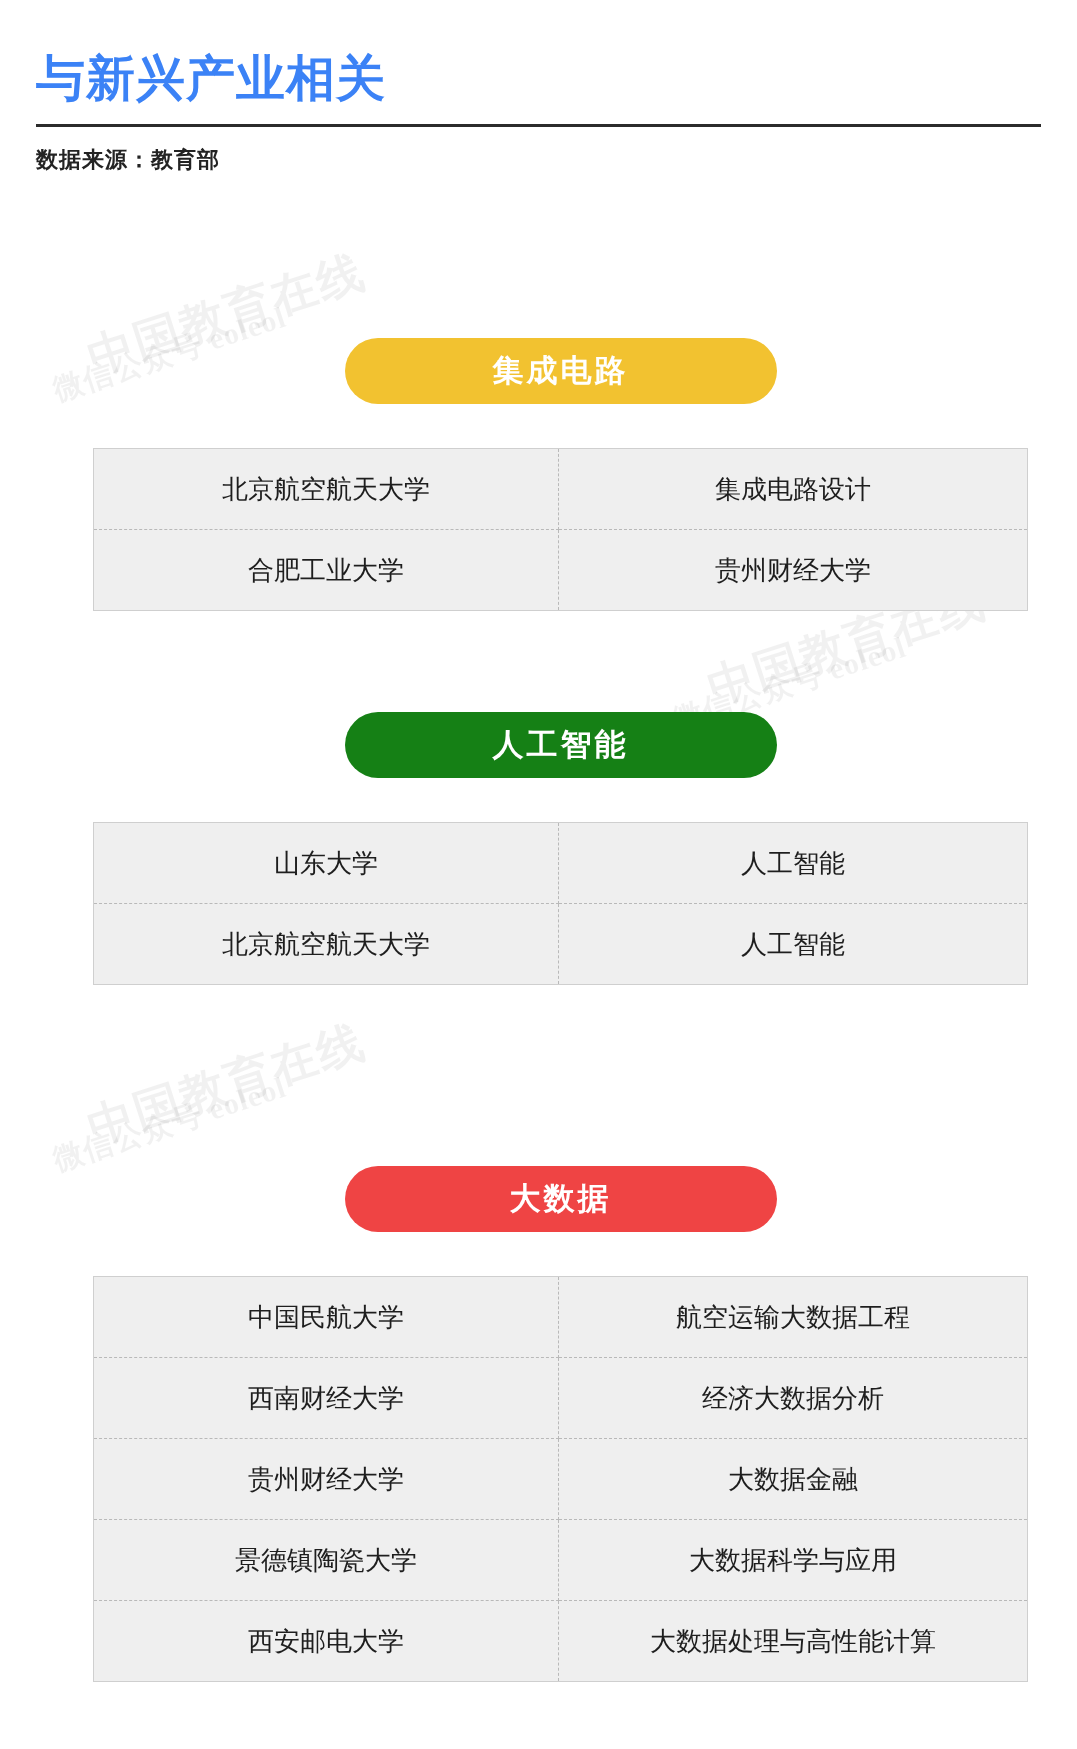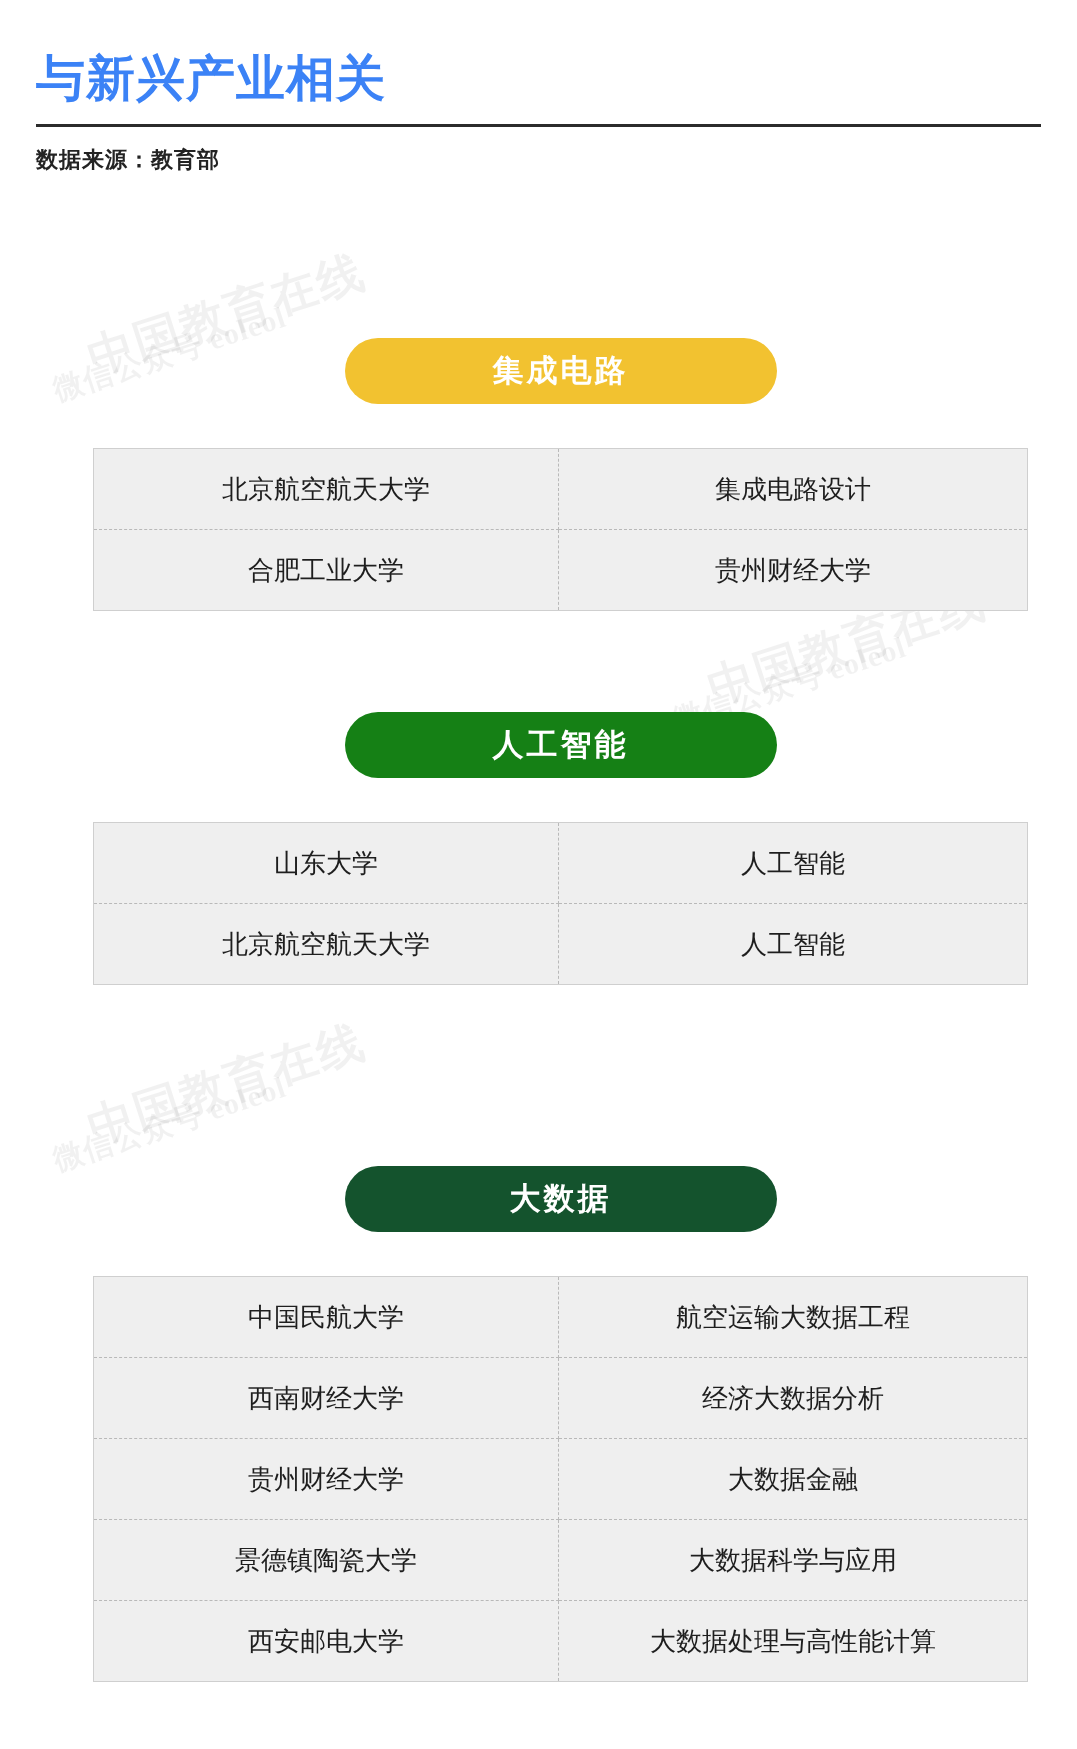--- a/index.html
+++ b/index.html
@@ -159,21 +159,21 @@
         <tr>
           <td class="col-school">北京航空航天大学</td>
           <td>人工智能</td>
         </tr>
       </tbody>
     </table>
   </div>
 
   <div class="section" style="top:1166px;">
     <div class="pill-wrap">
-      <div class="pill" style="background:#14532d;">大数据</div>
+      <div class="pill" style="background:#ef4444;">大数据</div>
     </div>
     <table class="dept" style="margin-top:44px;">
       <tbody>
         <tr>
           <td class="col-school">中国民航大学</td>
           <td>航空运输大数据工程</td>
         </tr>
         <tr>
           <td class="col-school">西南财经大学</td>
           <td>经济大数据分析</td>

